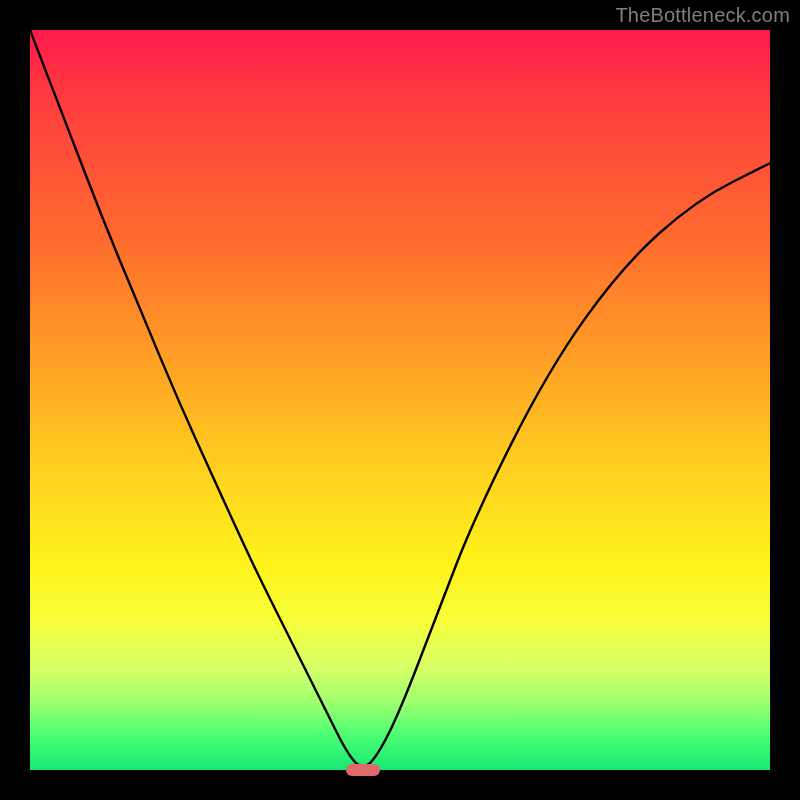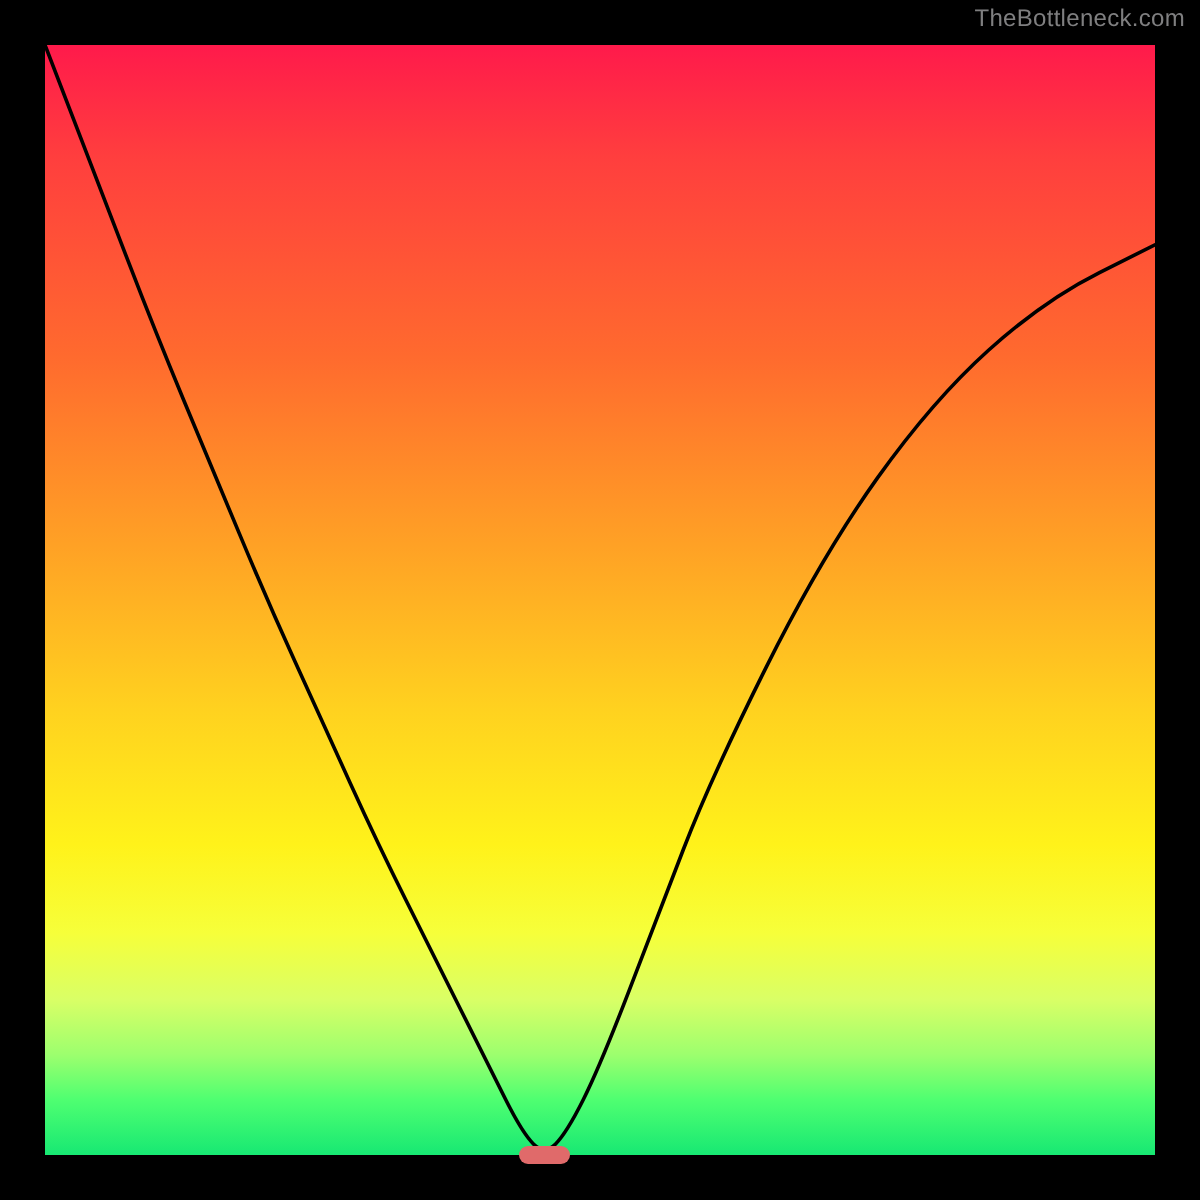--- a/index.html
+++ b/index.html
@@ -51,21 +51,21 @@
   .marker {
     position: absolute;
     background: #e06a6a;
     border-radius: 10px;
   }
   .watermark {
     position: absolute;
     top: 4px;
     right: 10px;
     color: #7f7f80;
-    font-size: 16px;
+    font-size: 20px;
     font-weight: 500;
     letter-spacing: 0.2px;
   }
 </style>
 </head>
 <body>
 
 <div class="frame">
   <div class="plot">
     <svg class="curve-svg" viewBox="0 0 740 740" preserveAspectRatio="none">

